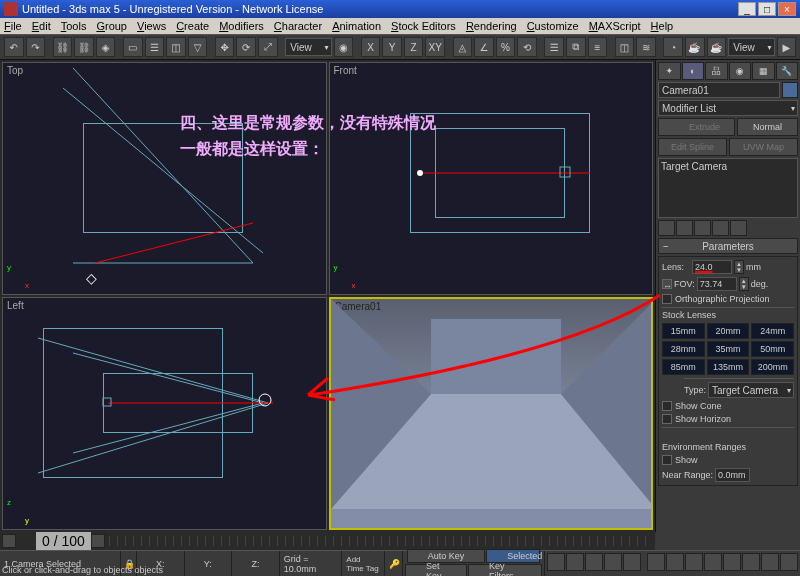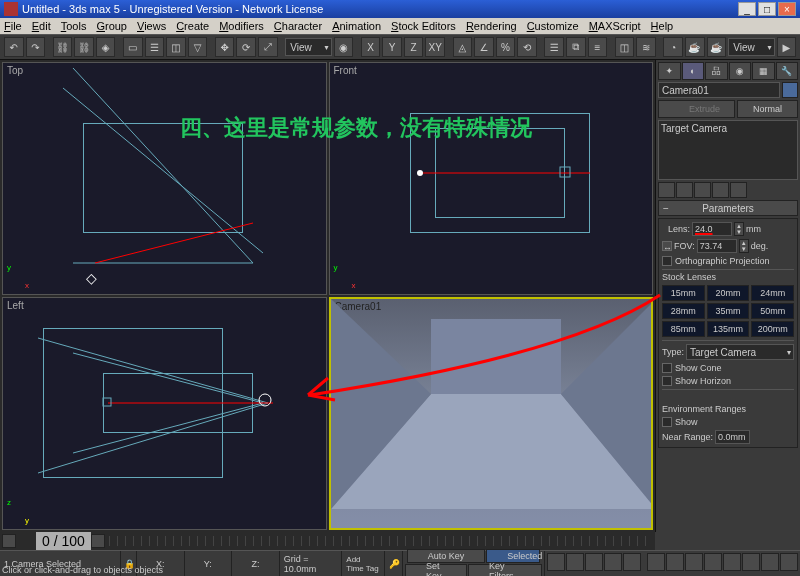--- a/index.html
+++ b/index.html
@@ -18,38 +18,38 @@
   .dropdown::after{content:"▾";position:absolute;right:2px;font-size:8px;}
   .main{position:absolute;top:60px;left:0;right:0;bottom:44px;display:flex;}
   .viewports{flex:1;display:grid;grid-template-columns:1fr 1fr;grid-template-rows:1fr 1fr;gap:2px;padding:2px;background:#2a2a2a;}
   .vp{background:#1a1a2a;border:1px solid #555;position:relative;overflow:hidden;}
   .vp.active{border:2px solid #c0c000;}
   .vp .label{position:absolute;top:2px;left:4px;color:#aaa;font-size:10px;}
   .wire{position:absolute;border:1px solid #6ab;}
   .axes{position:absolute;bottom:4px;left:4px;width:30px;height:30px;}
   .ax{position:absolute;left:0;bottom:0;font-size:8px;}
   .persp{background:linear-gradient(#5a6070 0%,#767f93 40%,#848ea8 100%);}
-  .annot{position:absolute;top:110px;left:180px;color:#22c55e;font-size:22px;font-weight:bold;line-height:1.6;pointer-events:none;z-index:50;}
+  .annot{position:absolute;top:110px;left:180px;color:#f0abfc;font-size:16px;font-weight:bold;line-height:1.6;pointer-events:none;z-index:50;}
   .arrow{position:absolute;pointer-events:none;z-index:49;}
   .sidepanel{width:145px;background:#3a3a3a;border-left:1px solid #111;padding:2px;font-size:10px;color:#ccc;display:flex;flex-direction:column;gap:2px;overflow:hidden;}
   .tabrow{display:flex;gap:1px;}
   .tabrow .stab{flex:1;height:18px;background:#4a4a4a;border:1px solid #222;display:flex;align-items:center;justify-content:center;font-size:9px;}
   .fld{height:16px;background:#2a2a2a;border:1px solid #555;color:#ccc;font-size:10px;padding:0 3px;display:flex;align-items:center;}
   .fld.drop{position:relative;padding-right:12px;}
   .fld.drop::after{content:"▾";position:absolute;right:2px;font-size:8px;}
   .btnrow{display:flex;gap:2px;}
   .pbtn{flex:1;height:18px;background:#4a4a4a;border:1px solid #222;color:#ccc;font-size:9px;display:flex;align-items:center;justify-content:center;}
   .stack{height:60px;background:#2a2a2a;border:1px solid #555;padding:2px;font-size:10px;}
   .navrow{display:flex;gap:1px;}
   .navrow .nbtn{width:17px;height:16px;background:#4a4a4a;border:1px solid #222;}
   .rollhead{height:16px;background:#4a4a4a;border:1px solid #222;display:flex;align-items:center;justify-content:center;font-size:10px;position:relative;}
   .rollhead .minus{position:absolute;left:4px;}
   .rollbody{background:#3a3a3a;border:1px solid #222;padding:3px;display:flex;flex-direction:column;gap:3px;}
   .param-row{display:flex;align-items:center;gap:2px;font-size:9px;}
-  .param-lbl{width:28px;text-align:right;}
+  .param-lbl{width:28px;text-align:left;}
   .spin{width:40px;height:14px;background:#2a2a2a;border:1px solid #555;color:#ccc;font-size:9px;padding:0 2px;display:flex;align-items:center;}
   .spin.red{text-decoration:underline;text-decoration-color:#f00;text-decoration-thickness:2px;}
   .spinbtns{width:10px;height:14px;background:#4a4a4a;border:1px solid #222;font-size:6px;display:flex;flex-direction:column;}
   .spinbtns div{flex:1;display:flex;align-items:center;justify-content:center;}
   .chk{display:flex;align-items:center;gap:3px;font-size:9px;}
   .chk .box{width:10px;height:10px;background:#2a2a2a;border:1px solid #666;}
   .lensgrid{display:grid;grid-template-columns:repeat(3,1fr);gap:2px;}
   .lensbtn{height:16px;background:#0f172a;border:1px solid #222;color:#ccc;font-size:9px;display:flex;align-items:center;justify-content:center;}
   .timeslider{position:absolute;left:0;right:145px;bottom:26px;height:18px;background:#2a2a2a;display:flex;align-items:center;}
   .tslabel{background:#b0b0b0;color:#000;font-size:14px;padding:1px 6px;margin-left:20px;}
@@ -206,23 +206,28 @@
       <div class="stab" style="background:#5a5a7a;">◐</div>
       <div class="stab">品</div>
       <div class="stab">◉</div>
       <div class="stab">▦</div>
       <div class="stab">🔧</div>
     </div>
     <div style="display:flex;gap:2px;">
       <div class="fld" style="flex:1;">Camera01</div>
       <div style="width:16px;height:16px;background:#4a6a9a;border:1px solid #222;"></div>
     </div>
+    <div class="fld drop">Modifier List</div>
     <div class="btnrow">
       <div class="pbtn" style="color:#777;padding-left:16px;">Extrude</div>
       <div class="pbtn">Normal</div>
+    </div>
+    <div class="btnrow">
+      <div class="pbtn" style="color:#777;">Edit Spline</div>
+      <div class="pbtn" style="color:#777;">UVW Map</div>
     </div>
     <div class="stack">
       <span>Target Camera</span>
     </div>
     <div class="navrow">
       <div class="nbtn"></div>
       <div class="nbtn"></div>
       <div class="nbtn"></div>
       <div class="nbtn"></div>
       <div class="nbtn"></div>
@@ -263,21 +268,21 @@
         <div class="lensbtn">15mm</div>
         <div class="lensbtn">20mm</div>
         <div class="lensbtn">24mm</div>
         <div class="lensbtn">28mm</div>
         <div class="lensbtn">35mm</div>
         <div class="lensbtn">50mm</div>
         <div class="lensbtn">85mm</div>
         <div class="lensbtn">135mm</div>
         <div class="lensbtn">200mm</div>
       </div>
-      <div class="param-row" style="border-top:1px solid #555;padding-top:3px;">
+      <div class="param-row" style="border-top:1px solid #555;padding-top:3px;margin-left:22px;">
         <span>Type:</span>
         <div class="fld drop" style="flex:1;">Target Camera</div>
       </div>
       <div class="chk">
           <div class="box"></div>
           <span>Show Cone</span>
         </div>
       <div class="chk">
           <div class="box"></div>
           <span>Show Horizon</span>
@@ -290,20 +295,21 @@
       <div class="param-row">
         <span style="width:auto;">Near Range:</span>
         <div class="spin" style="width:35px;">0.0mm</div>
       </div>
     </div>
   </div>
 </div>
 
 <div class="annot">
   <div>四、这里是常规参数，没有特殊情况</div>
+  <div>一般都是这样设置：</div>
 </div>
 <svg class="arrow" style="left:290px;top:290px;width:380px;height:120px;">
   <path d="M 370 5 Q 280 65 20 105" stroke="#f00" stroke-width="3" fill="none"></path>
   <path d="M 18 105 L 38 88 M 18 105 L 45 110" stroke="#f00" stroke-width="3" fill="none"></path>
 </svg>
 
 <div class="timeslider">
   <div style="width:14px;height:14px;background:#4a4a4a;border:1px solid #222;margin-left:2px;"></div>
   <div class="tslabel">0 / 100</div>
   <div style="width:14px;height:14px;background:#4a4a4a;border:1px solid #222;"></div>

